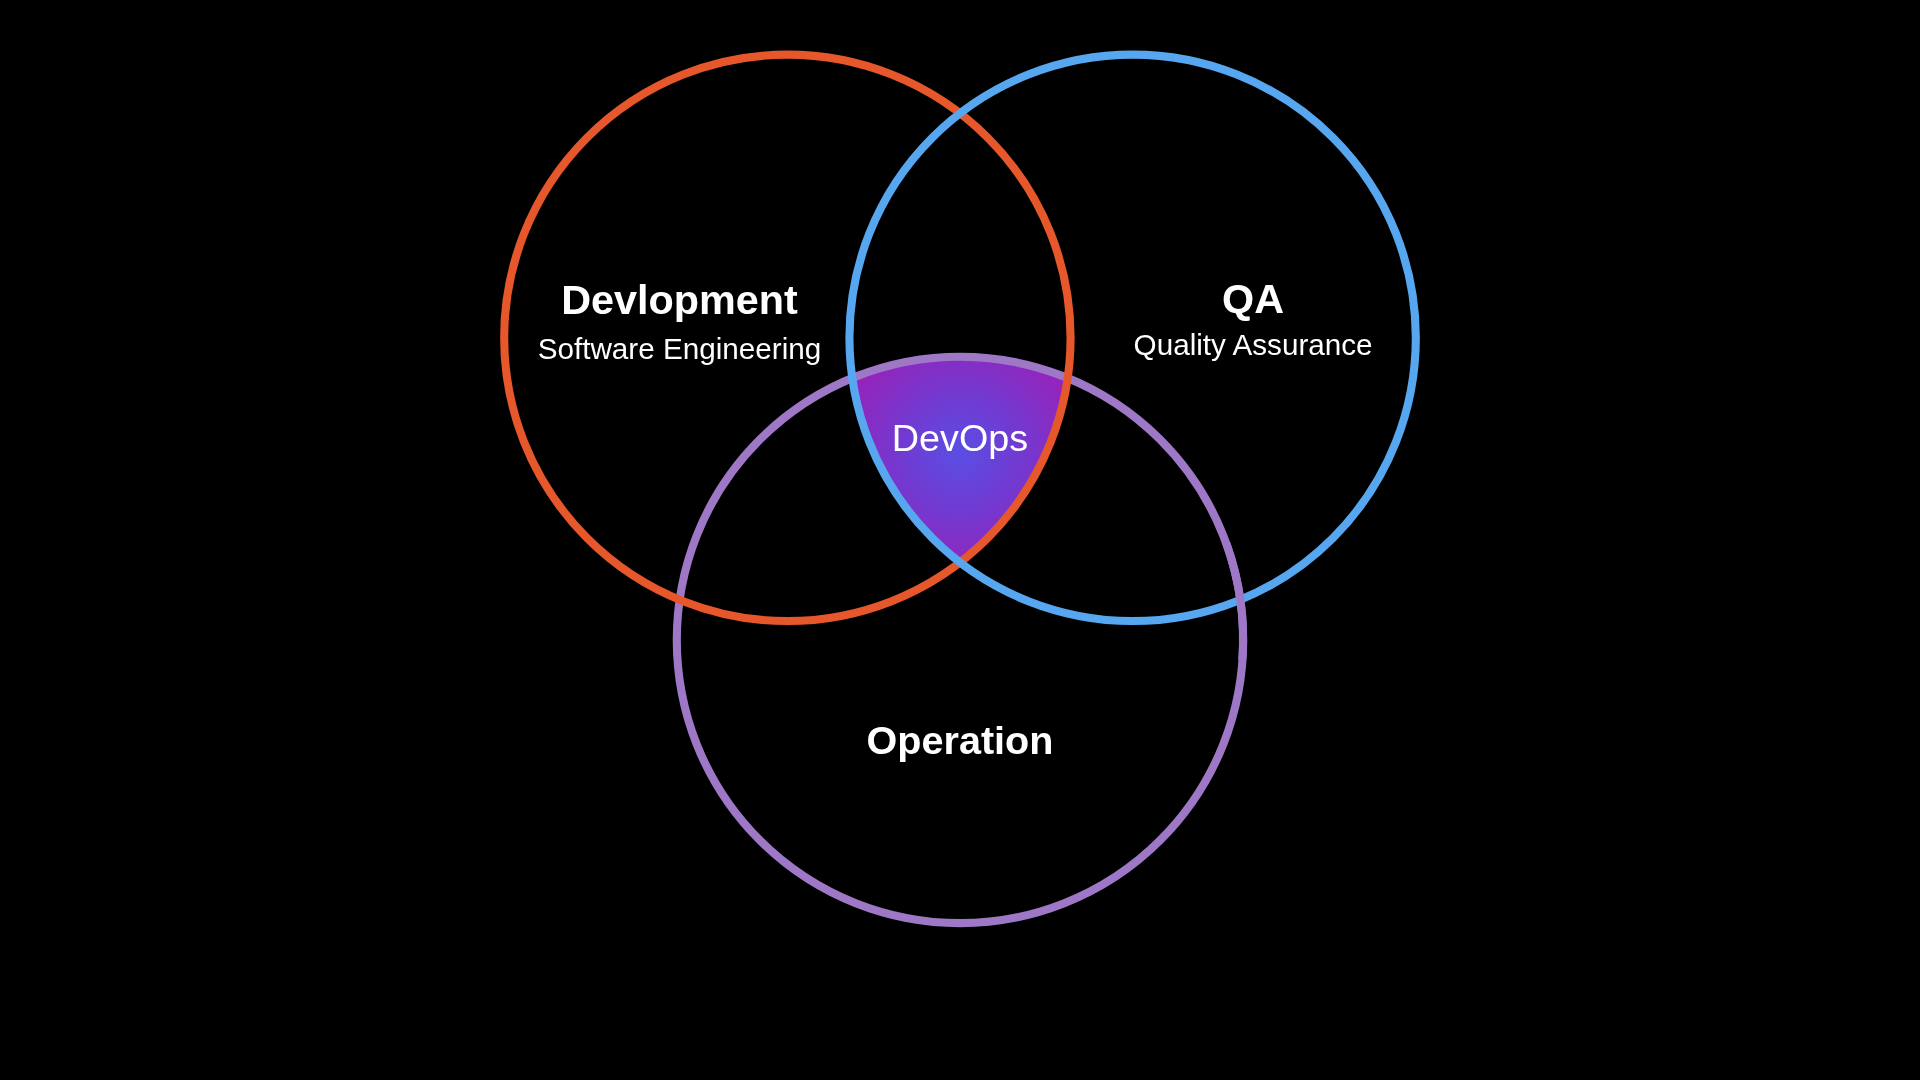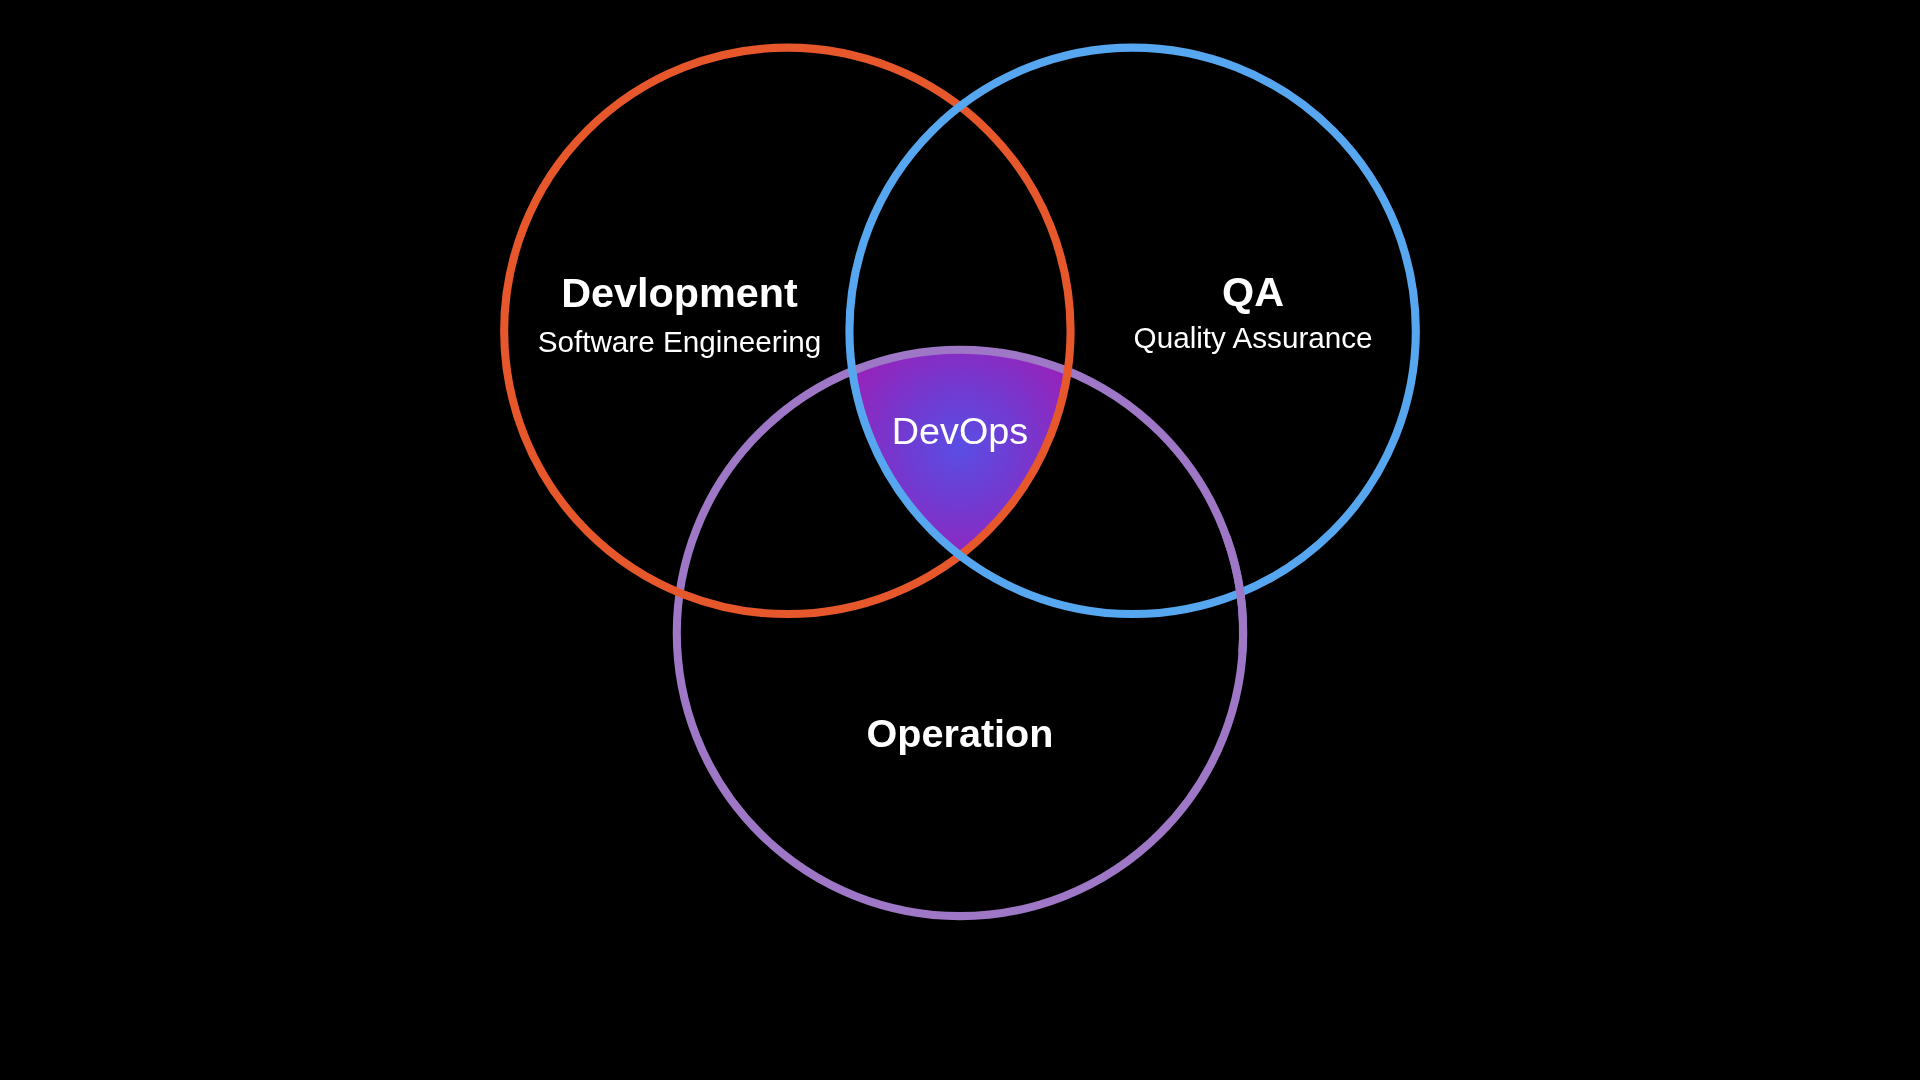--- a/index.html
+++ b/index.html
@@ -8,20 +8,21 @@
     width: 1920px;
     height: 1080px;
     background: #000000;
     overflow: hidden;
   }
   .stage {
     position: relative;
     width: 1920px;
     height: 971px;
     background: #000000;
+    margin-top: 7px;
   }
   svg.venn {
     position: absolute;
     inset: 0;
     width: 100%;
     height: 100%;
     display: block;
   }
   .ring {
     fill: none;

